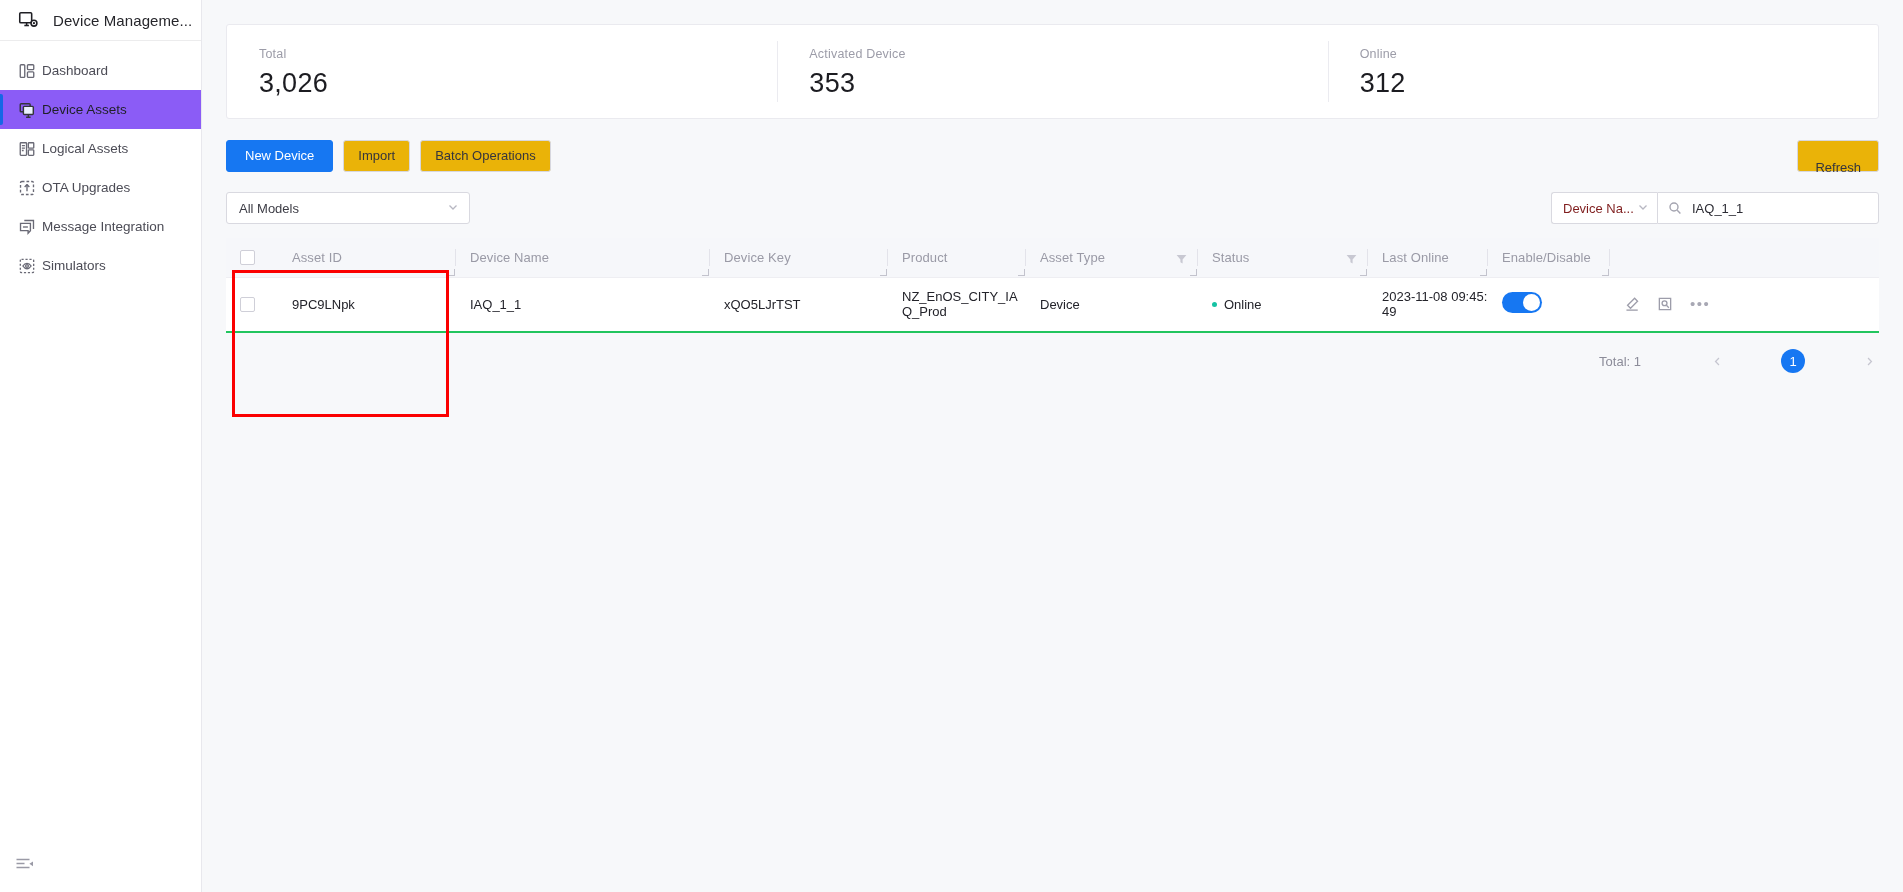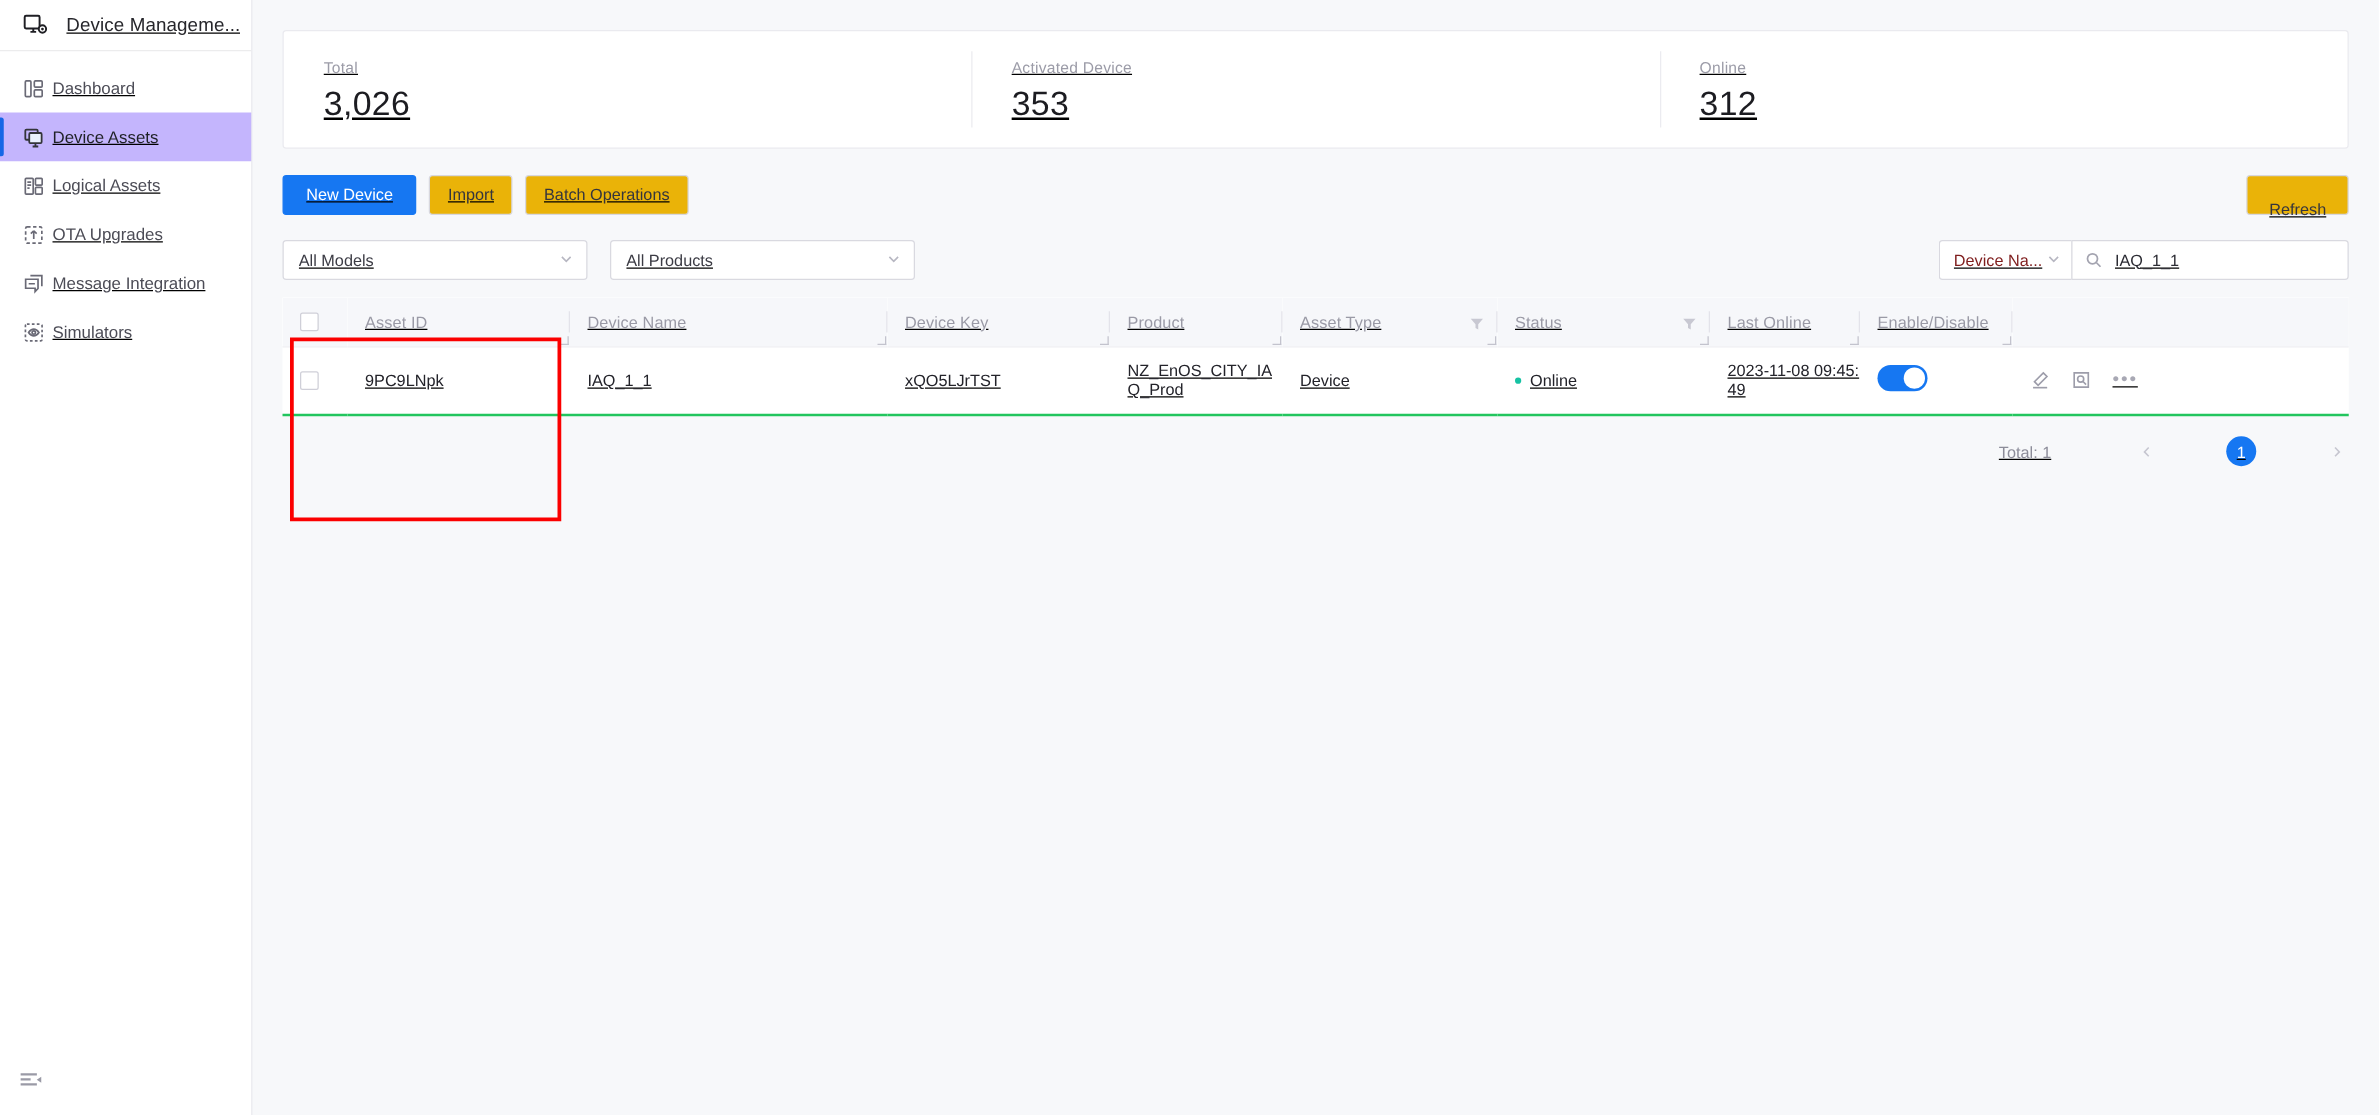--- a/index.html
+++ b/index.html
@@ -8,21 +8,20 @@
     width: 1903px; height: 892px;
     font-family: "Liberation Sans", sans-serif;
     background: #ffffff;
     overflow: hidden;
   }
   #app {
     position: relative;
     width: 1903px; height: 892px;
     display: flex;
     background: #f7f8fa;
-    text-decoration: underline;
   }
 
   
   .sidebar {
     width: 202px;
     height: 892px;
     background: #ffffff;
     border-right: 1px solid #e8e8ed;
     flex: 0 0 202px;
     position: relative;
@@ -54,21 +53,21 @@
     color: #4c4c56;
     font-size: 13.5px;
   }
   .nav-item .nav-icon {
     width: 18px; height: 18px; flex: 0 0 18px;
     color: #6a6a76;
     display: flex; align-items: center; justify-content: center;
   }
   .nav-item .nav-label { margin-left: 6px; white-space: nowrap; }
   .nav-item.active {
-    background: #c4b5fd;
+    background: #8b5cf6;
     color: #1f2126;
     text-align: center;
   }
   .nav-item.active .nav-icon { color: #33343a; }
   .nav-item.active::before {
     content: "";
     position: absolute;
     left: 0; top: 4px;
     width: 3px; height: 31px;
     background: #1667e6;
@@ -454,28 +453,20 @@
       <button class="btn primary">New Device</button>
       <button class="btn">Import</button>
       <button class="btn">Batch Operations</button>
       <div class="toolbar-spacer"></div>
       <button class="btn refresh">Refresh</button>
     </section>
 
     <section class="filters">
       <div class="select">
         <span class="sel-text">All Models</span>
-        <span class="caret">
-          <svg viewBox="0 0 12 12" width="12" height="12" fill="none" stroke="currentColor" stroke-width="1.3">
-              <path d="M2.5 4.5L6 8l3.5-3.5"></path>
-            </svg>
-        </span>
-      </div>
-      <div class="select">
-        <span class="sel-text">All Products</span>
         <span class="caret">
           <svg viewBox="0 0 12 12" width="12" height="12" fill="none" stroke="currentColor" stroke-width="1.3">
               <path d="M2.5 4.5L6 8l3.5-3.5"></path>
             </svg>
         </span>
       </div>
 
       <div class="filters-spacer"></div>
 
       <div class="search-group">

